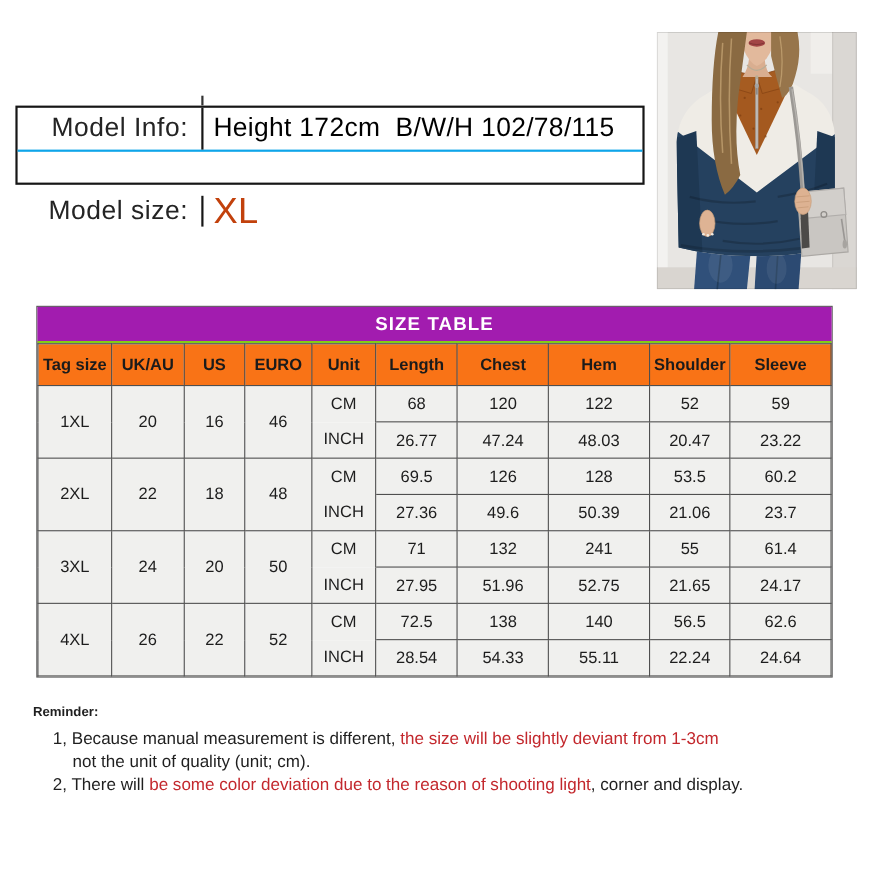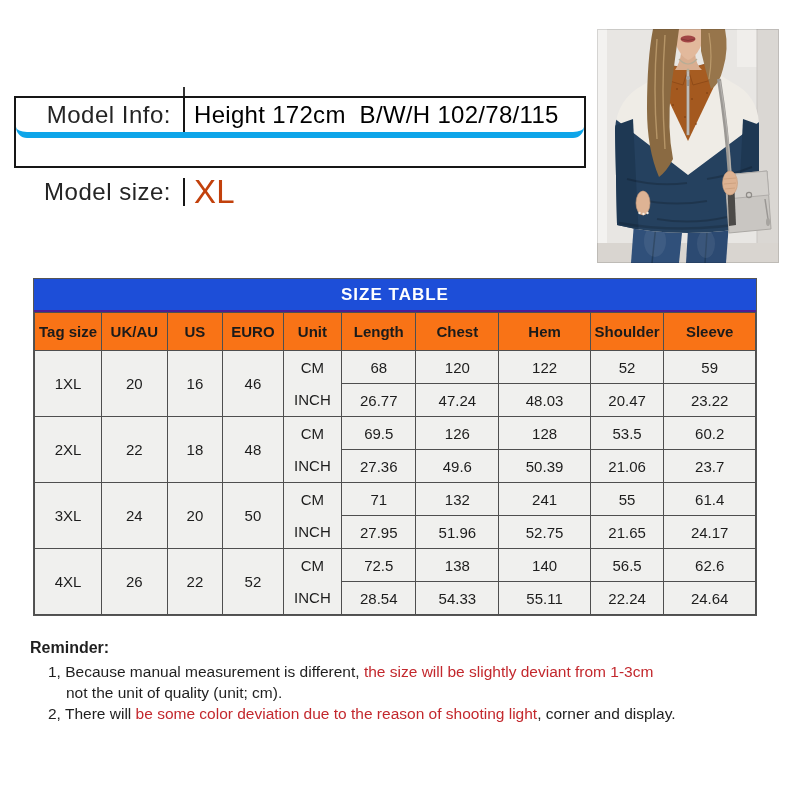--- a/index.html
+++ b/index.html
@@ -3,48 +3,48 @@
 <meta charset="utf-8">
 <style>
   html,body{margin:0;padding:0;background:#ffffff;}
   .canvas{position:relative;width:790px;height:790px;background:#ffffff;
           font-family:"Liberation Sans",sans-serif;overflow:hidden;}
 
   
   .mi-box{position:absolute;left:14px;top:96px;width:572px;height:72px;
           border:2px solid #161616;box-sizing:border-box;background:#fff;}
   .mi-row{display:flex;align-items:center;}
-  .mi-row1{height:40px;border-bottom:6px solid #0ea5e9;box-sizing:border-box;border-radius:11px;}
+  .mi-row1{height:40px;border-bottom:2px solid #0ea5e9;box-sizing:border-box;}
   .mi-row2{height:28px;margin-top:40px;}
   .mi-label{width:169px;flex:0 0 169px;text-align:right;padding-right:12px;
             box-sizing:border-box;border-right:2px solid #161616;align-self:stretch;
             display:flex;align-items:center;justify-content:flex-end;
             font-size:24px;color:#242424;letter-spacing:.5px;}
   .mi-value{padding-left:9px;font-size:24px;color:#000000;white-space:pre;letter-spacing:.3px;}
   .mi-row2 .mi-value{color:#c2410c;font-size:33px;}
   .mi-tick{position:absolute;left:183px;top:87px;width:2px;height:9px;background:#333;}
 
   
   .st-wrap{position:absolute;left:33px;top:278px;width:724px;
            border:1px solid #555;box-sizing:border-box;}
-  .st-title{height:31px;line-height:31px;background:#1d4ed8;color:#ffffff;
+  .st-title{height:31px;line-height:31px;background:#a21caf;color:#ffffff;
             text-align:center;font-size:17px;font-weight:bold;letter-spacing:1px;
-            border-bottom:2px solid #4c1d95;}
+            border-bottom:2px solid #84cc16;}
   table.st{width:100%;border-collapse:collapse;table-layout:fixed;}
   table.st th{height:37px;background:#f97316;font-size:15px;font-weight:bold;
               color:#1b1b1b;border:1px solid #4f4f4f;text-align:center;padding:0;}
   table.st td{height:32px;background:#f0f0ee;font-size:15px;color:#1d1d1d;
               border:1px solid #4f4f4f;text-align:center;padding:0;}
   td.nb-b{border-bottom:none !important;}
   td.nb-t{border-top:none !important;}
 
   
   .reminder{position:absolute;left:30px;top:637px;width:740px;color:#1f1f1f;
             font-size:15.5px;line-height:21px;}
-  .rem-head{font-weight:bold;font-size:16px;margin-bottom:3px;}
+  .rem-head{font-weight:bold;font-size:12px;margin-bottom:3px;}
   .rem-line{margin-left:18px;}
   .rem-cont{margin-left:36px;}
   .red{color:#c3282d;}
 
   
   .photo{position:absolute;left:597px;top:29px;width:182px;height:234px;}
 </style>
 </head>
 <body>
 

